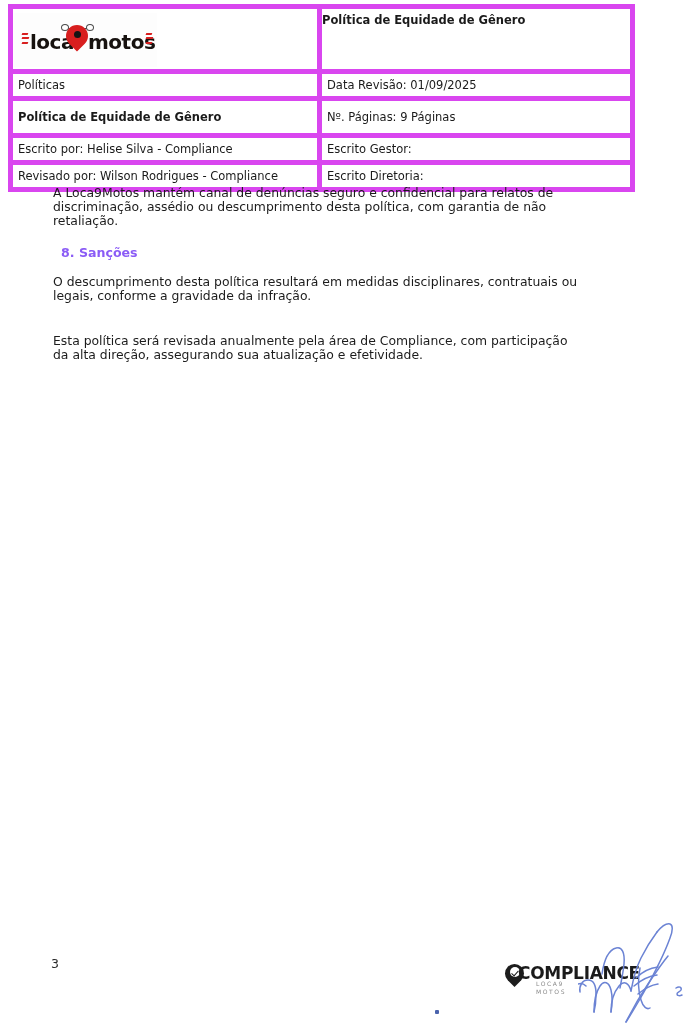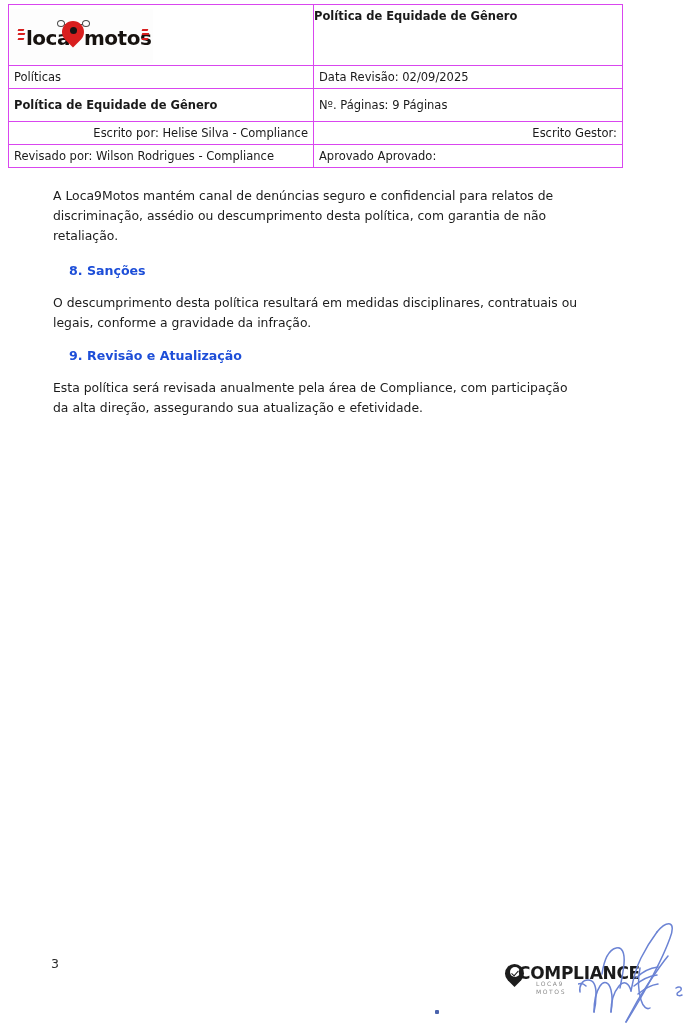--- a/index.html
+++ b/index.html
@@ -19,34 +19,34 @@
   
   .header-table {
     position: absolute;
     left: 8px;
     top: 4px;
     width: 614px;
     border-collapse: collapse;
     table-layout: fixed;
   }
   .header-table td {
-    border: 1px solid #d946ef;
+    border: 5px solid #d946ef;
     padding: 2px 5px;
     font-size: 11.5px;
     line-height: 1.25;
     vertical-align: top;
     color: #1a1a1a;
   }
   td.col-left  { width: 304px; }
   td.col-right { width: 308px; }
 
   .row-logo td      { height: 56px; vertical-align: middle; padding: 0; }
   .row-politicas td { height: 18px; vertical-align: middle; margin-left: 37px; }
   .row-titulo td    { height: 28px; vertical-align: middle; }
-  .row-escrito td   { height: 18px; vertical-align: middle; text-align: right; }
+  .row-escrito td   { height: 18px; vertical-align: middle; }
   .row-revisado td  { height: 18px; vertical-align: middle; margin-left: 32px; }
 
   .cell-doc-title {
     font-weight: bold;
     font-size: 12px;
     vertical-align: top !important;
     padding-top: 4px !important;
   }
   .cell-policy-name { font-weight: bold; font-size: 12.5px; }
 
@@ -141,34 +141,34 @@
 
   
   .body-area {
     position: absolute;
     left: 53px;
     top: 186px;
     width: 550px;
   }
   .para {
     font-size: 12.4px;
-    line-height: 20px;
+    line-height: 14px;
     color: #1c1c1c;
     margin: 0 0 14px 0;
     text-align: left;
   }
   .para.p1 { width: 528px; margin-bottom: 16px; }
-  .para.p2 { width: 545px; margin-bottom: 14px; }
+  .para.p2 { width: 545px; margin-bottom: 31px; }
   .para.p3 { width: 533px; margin-bottom: 0; }
   .heading {
     font-size: 12.6px;
     font-weight: bold;
     line-height: 18px;
-    color: #1d4ed8;
-    margin: 0 0 13px 16px;
+    color: #8b5cf6;
+    margin: 0 0 13px 8px;
   }
 
   
   .page-number {
     position: absolute;
     left: 51px;
     top: 956px;
     font-size: 12.5px;
     color: #2a2a2a;
   }
@@ -277,45 +277,44 @@
                 <i></i>
               </span>
         </div>
       </div>
     </td>
     <td class="col-right cell-doc-title">Política de Equidade de Gênero</td>
   </tr>
 
   <tr class="row-politicas">
     <td class="col-left">Políticas</td>
-    <td class="col-right">Data Revisão: 02/09/2025</td>
+    <td class="col-right">Data Revisão: 01/09/2025</td>
   </tr>
 
   <tr class="row-titulo">
     <td class="col-left cell-policy-name">Política de Equidade de Gênero</td>
     <td class="col-right">Nº. Páginas: 9 Páginas</td>
   </tr>
 
   <tr class="row-escrito">
     <td class="col-left">Escrito por: Helise Silva - Compliance</td>
     <td class="col-right">Escrito Gestor:</td>
   </tr>
 
   <tr class="row-revisado">
     <td class="col-left">Revisado por: Wilson Rodrigues - Compliance</td>
-    <td class="col-right">Aprovado Aprovado:</td>
+    <td class="col-right">Escrito Diretoria:</td>
   </tr>
 </tbody>
   </table>
 
 <div class="body-area">
   <p class="para p1">A Loca9Motos mantém canal de denúncias seguro e confidencial para relatos de discriminação, assédio ou descumprimento desta política, com garantia de não retaliação.</p>
   <h2 class="heading">8. Sanções</h2>
   <p class="para p2">O descumprimento desta política resultará em medidas disciplinares, contratuais ou legais, conforme a gravidade da infração.</p>
-  <h2 class="heading">9. Revisão e Atualização</h2>
   <p class="para p3">Esta política será revisada anualmente pela área de Compliance, com participação da alta direção, assegurando sua atualização e efetividade.</p>
 </div>
 
 <div class="page-number">3</div>
 
 <div class="stamp">
   <span class="stamp-pin">
     <span class="stamp-pin-body"></span>
     <span class="stamp-check"></span>
   </span>

